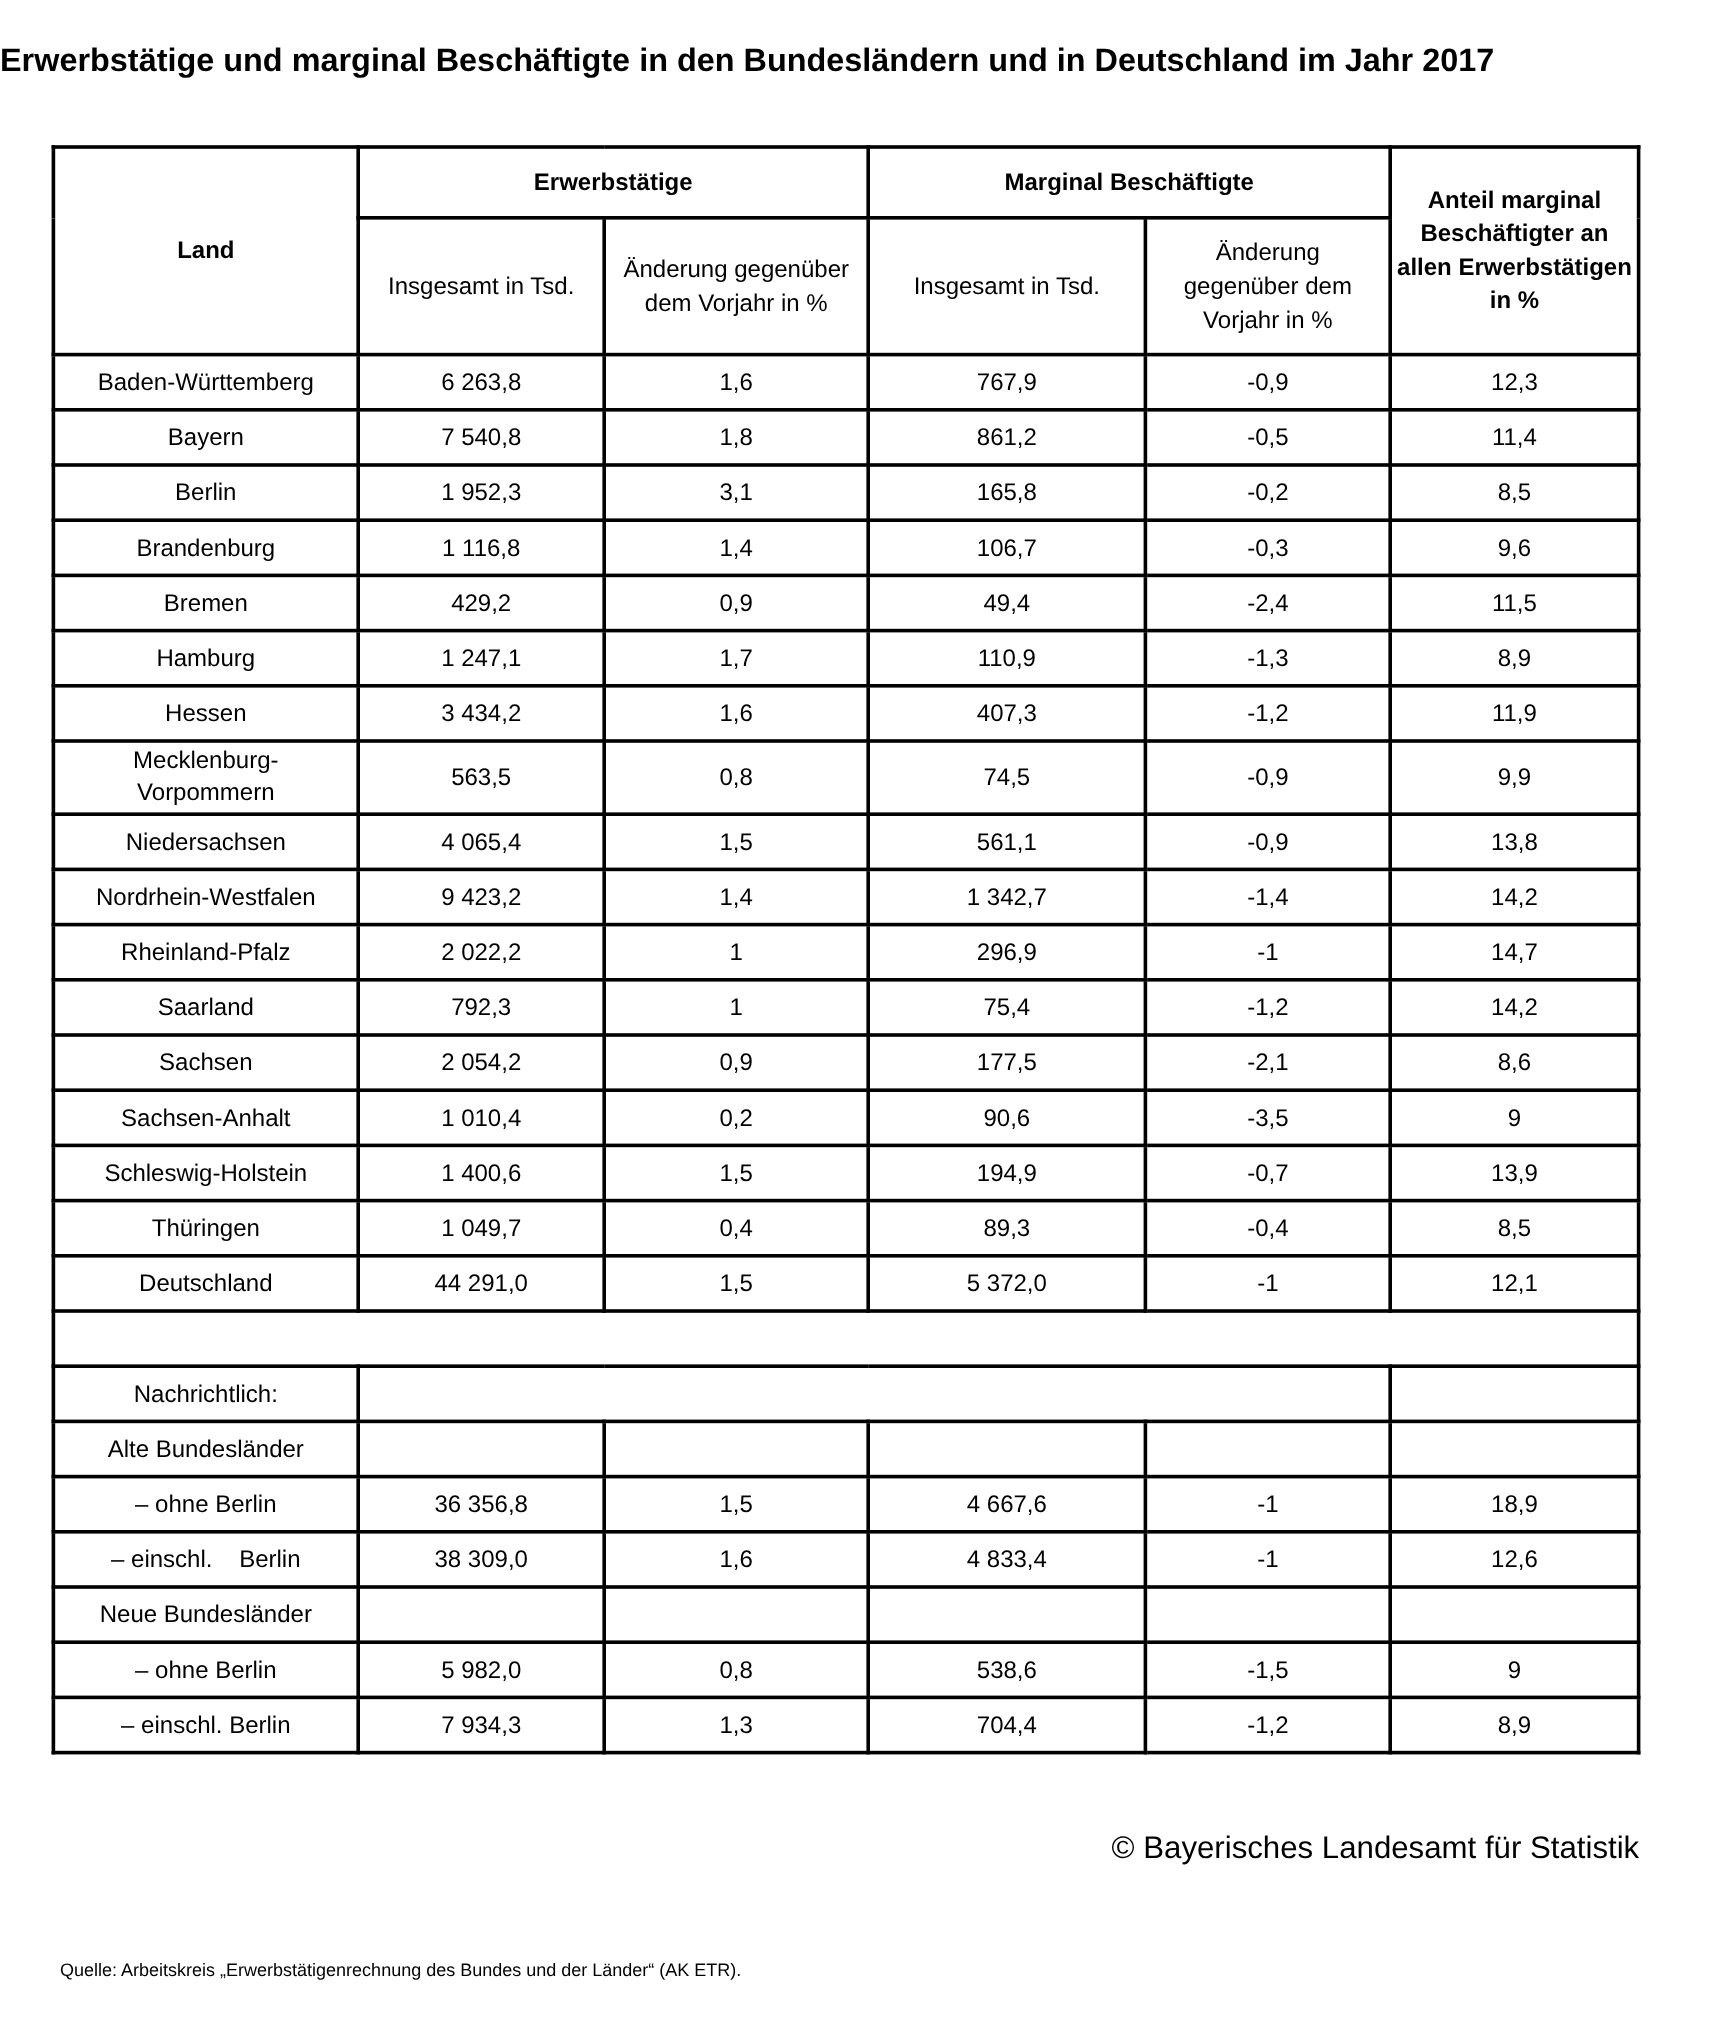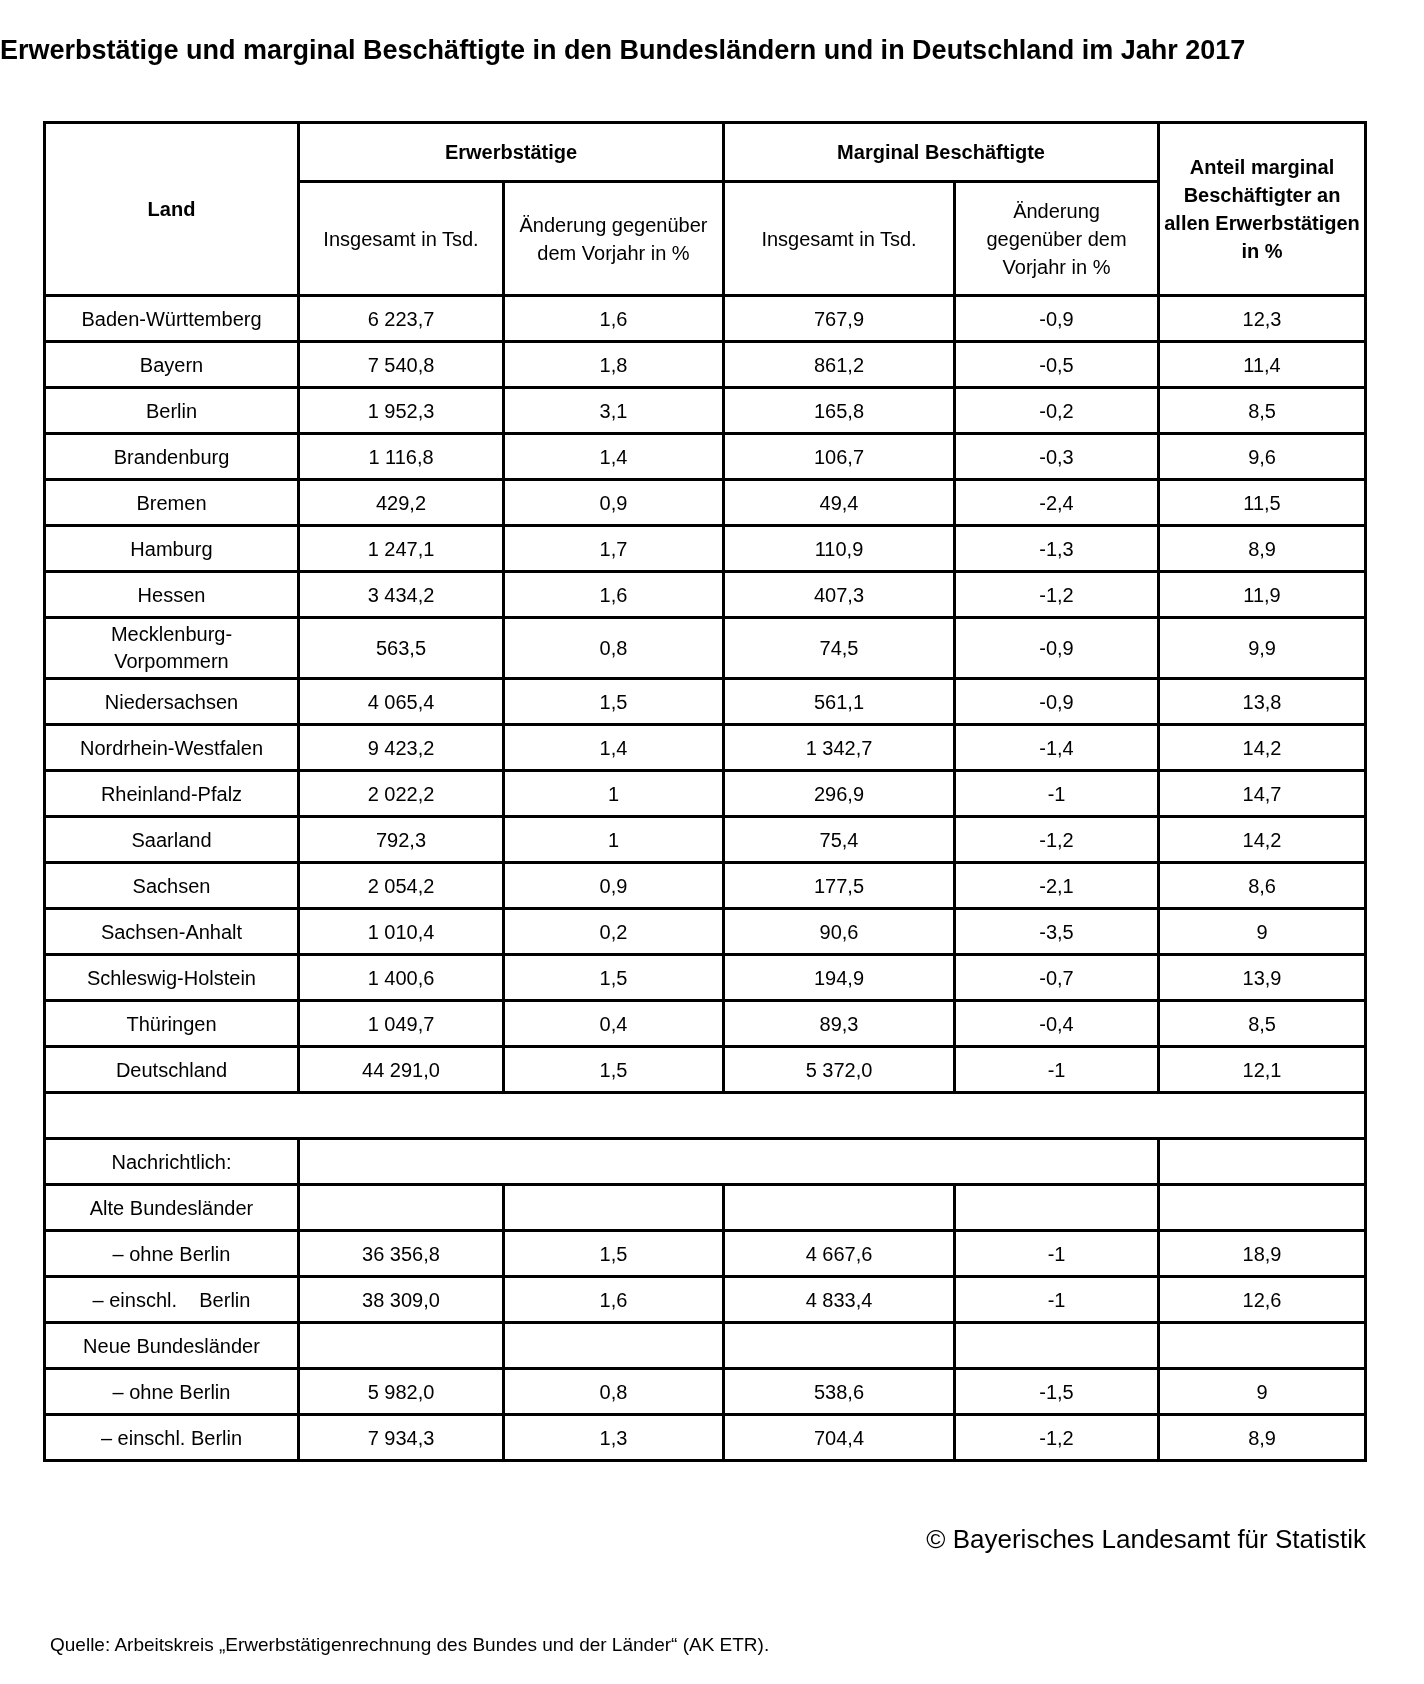--- a/index.html
+++ b/index.html
@@ -25,21 +25,21 @@
   tr.h2 th { height: 111px; }
   tr.r td { height: 43px; }
   tr.r2 td { height: 58px; line-height: 27px; }
   tr.blank td { height: 43px; }
   .bold { font-weight: normal; }
   .copyright {
     position: absolute; right: 58px; top: 1524px;
     font-size: 26px;
   }
   .source {
-    position: absolute; left: 50px; top: 1634px; font-size: 19px;
+    position: absolute; left: 50px; top: 1634px; font-size: 15px;
   }
 </style>
 </head>
 <body>
 
 <div class="title">Erwerbstätige und marginal Beschäftigte in den Bundesländern und in Deutschland im Jahr 2017</div>
 
 <table class="main">
   <colgroup>
     <col style="width:254px">
@@ -60,21 +60,21 @@
       <th>Insgesamt in Tsd.</th>
       <th>Änderung gegenüber dem Vorjahr in %</th>
       <th>Insgesamt in Tsd.</th>
       <th style="padding:0 20px">Änderung gegenüber dem Vorjahr in %</th>
     </tr>
   </thead>
   <tbody id="tbody">
 
   <tr class="r">
         <td>Baden-Württemberg</td>
-        <td>6 223,7</td>
+        <td>6 263,8</td>
         <td>1,6</td>
         <td>767,9</td>
         <td>-0,9</td>
         <td>12,3</td>
       </tr>
       <tr class="r">
         <td class="bold">Bayern</td>
         <td>7 540,8</td>
         <td>1,8</td>
         <td>861,2</td>

